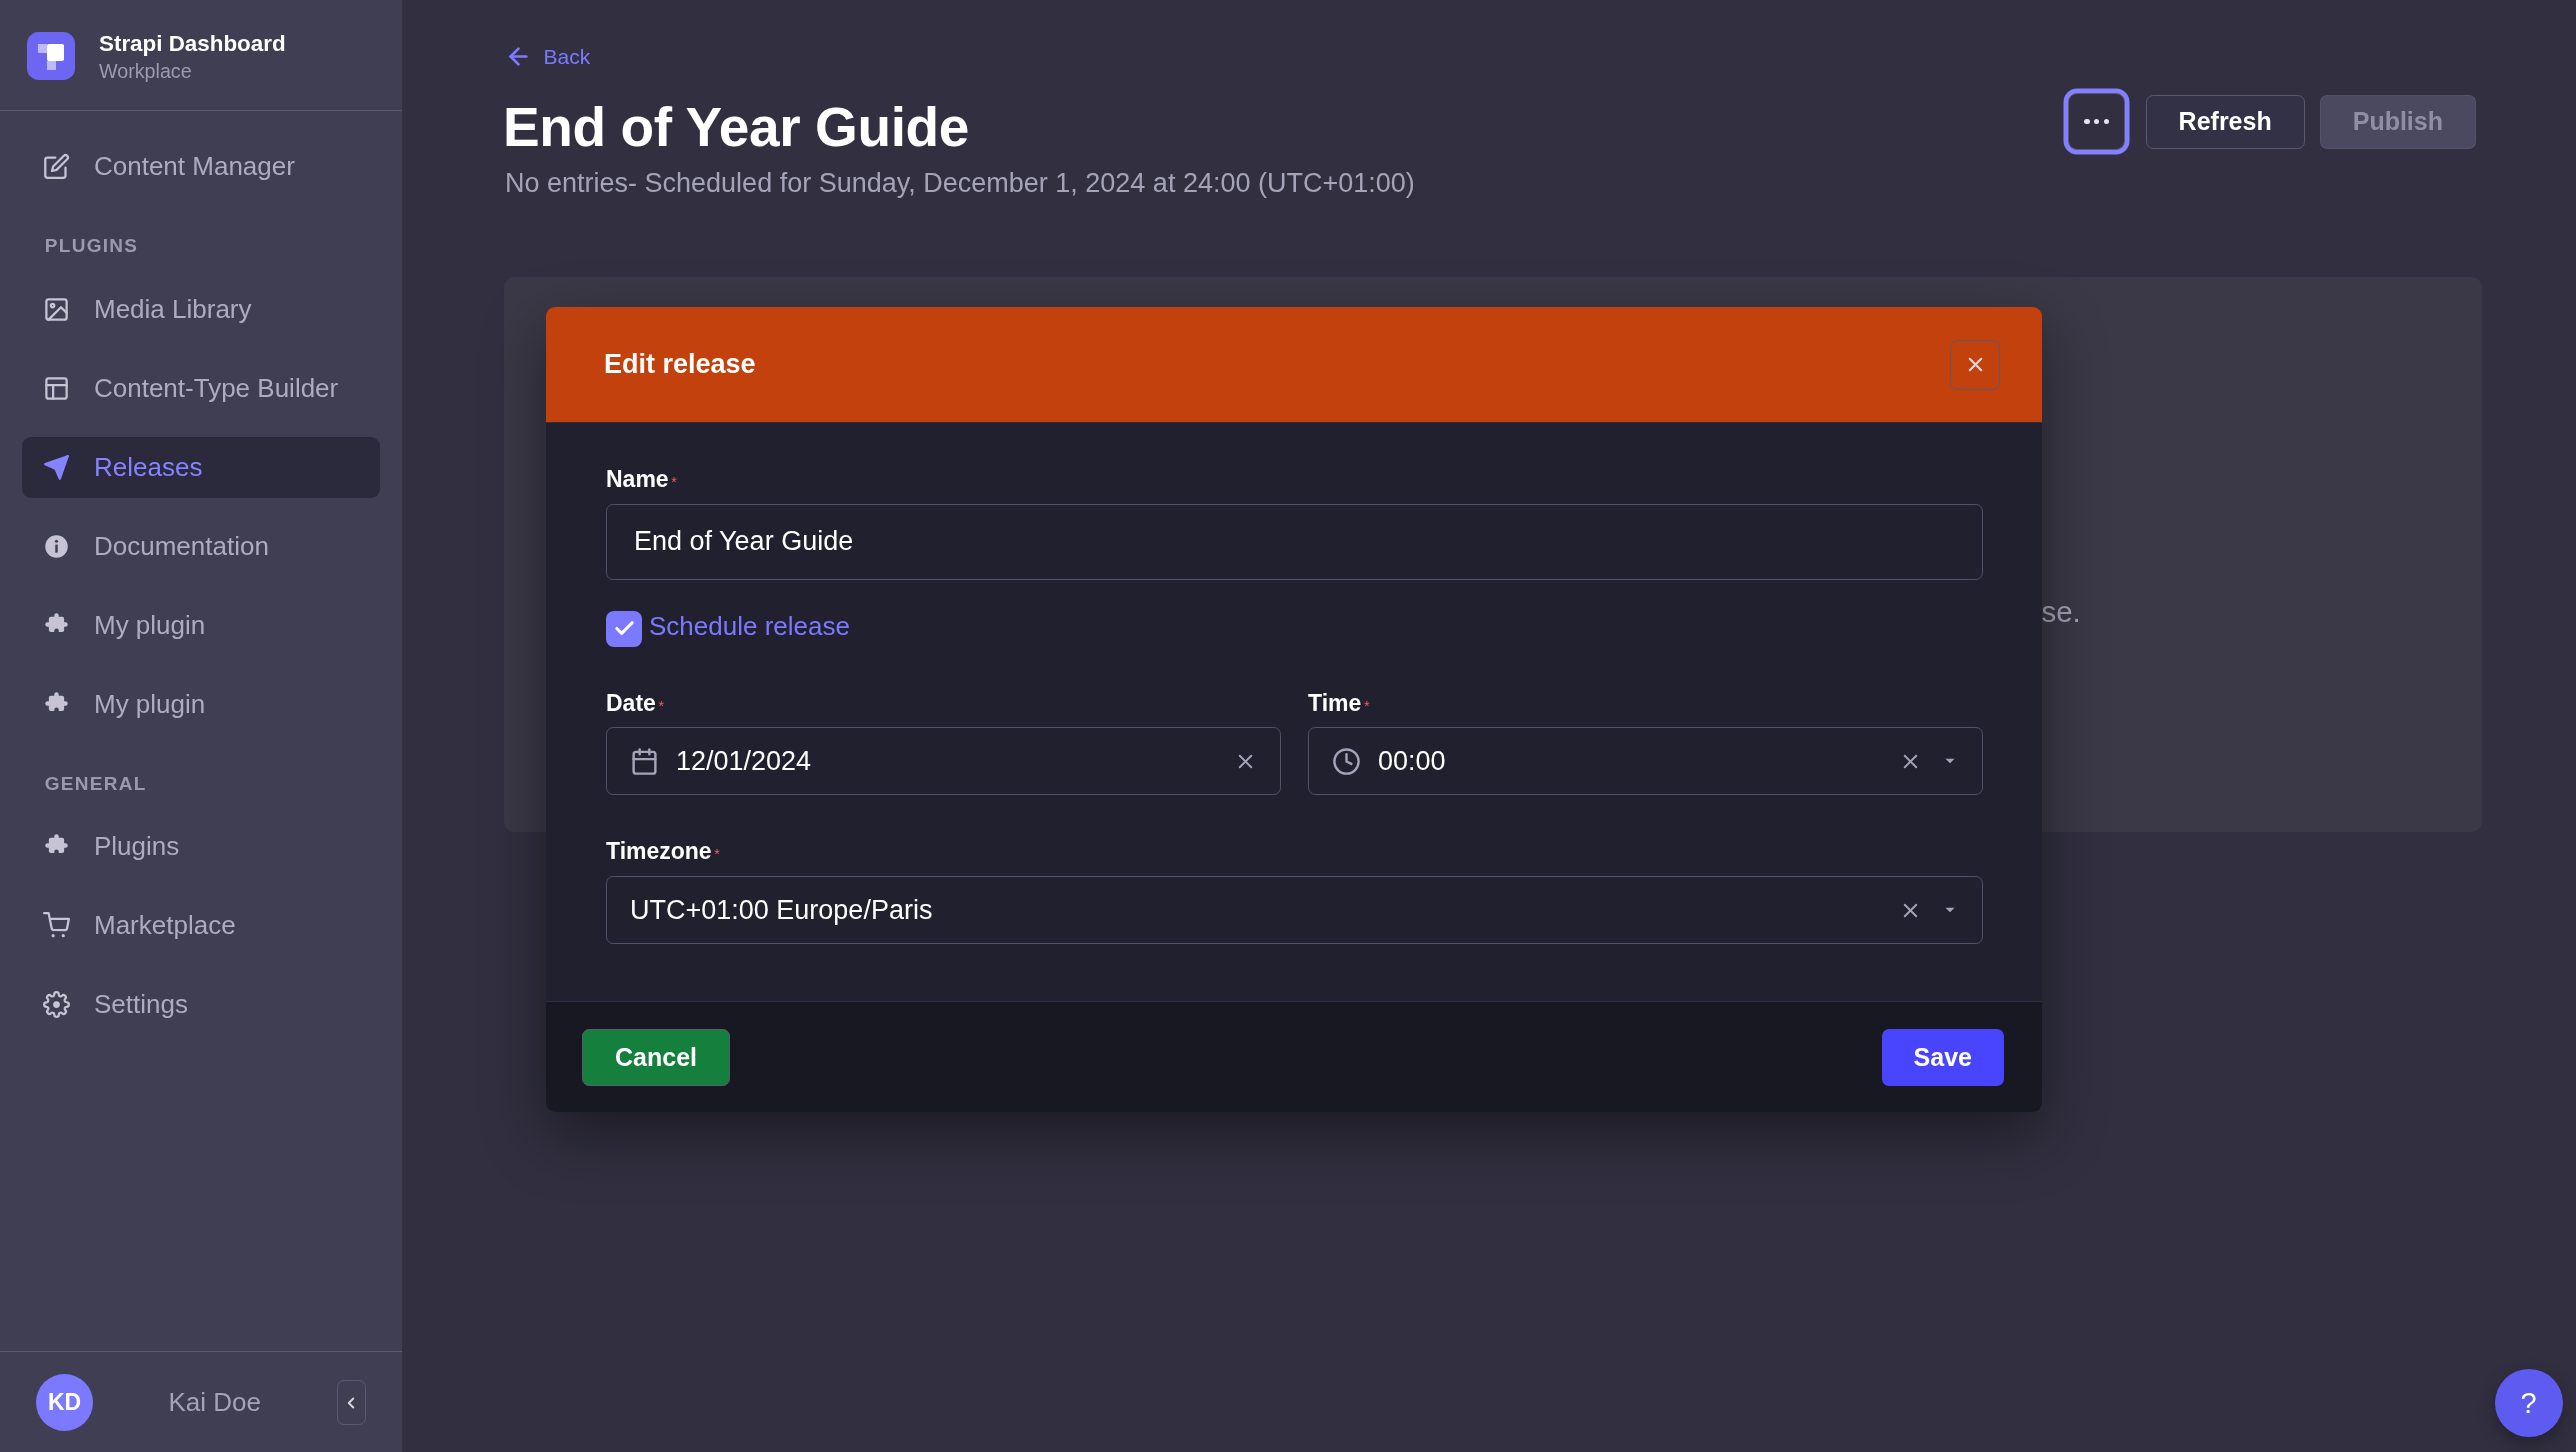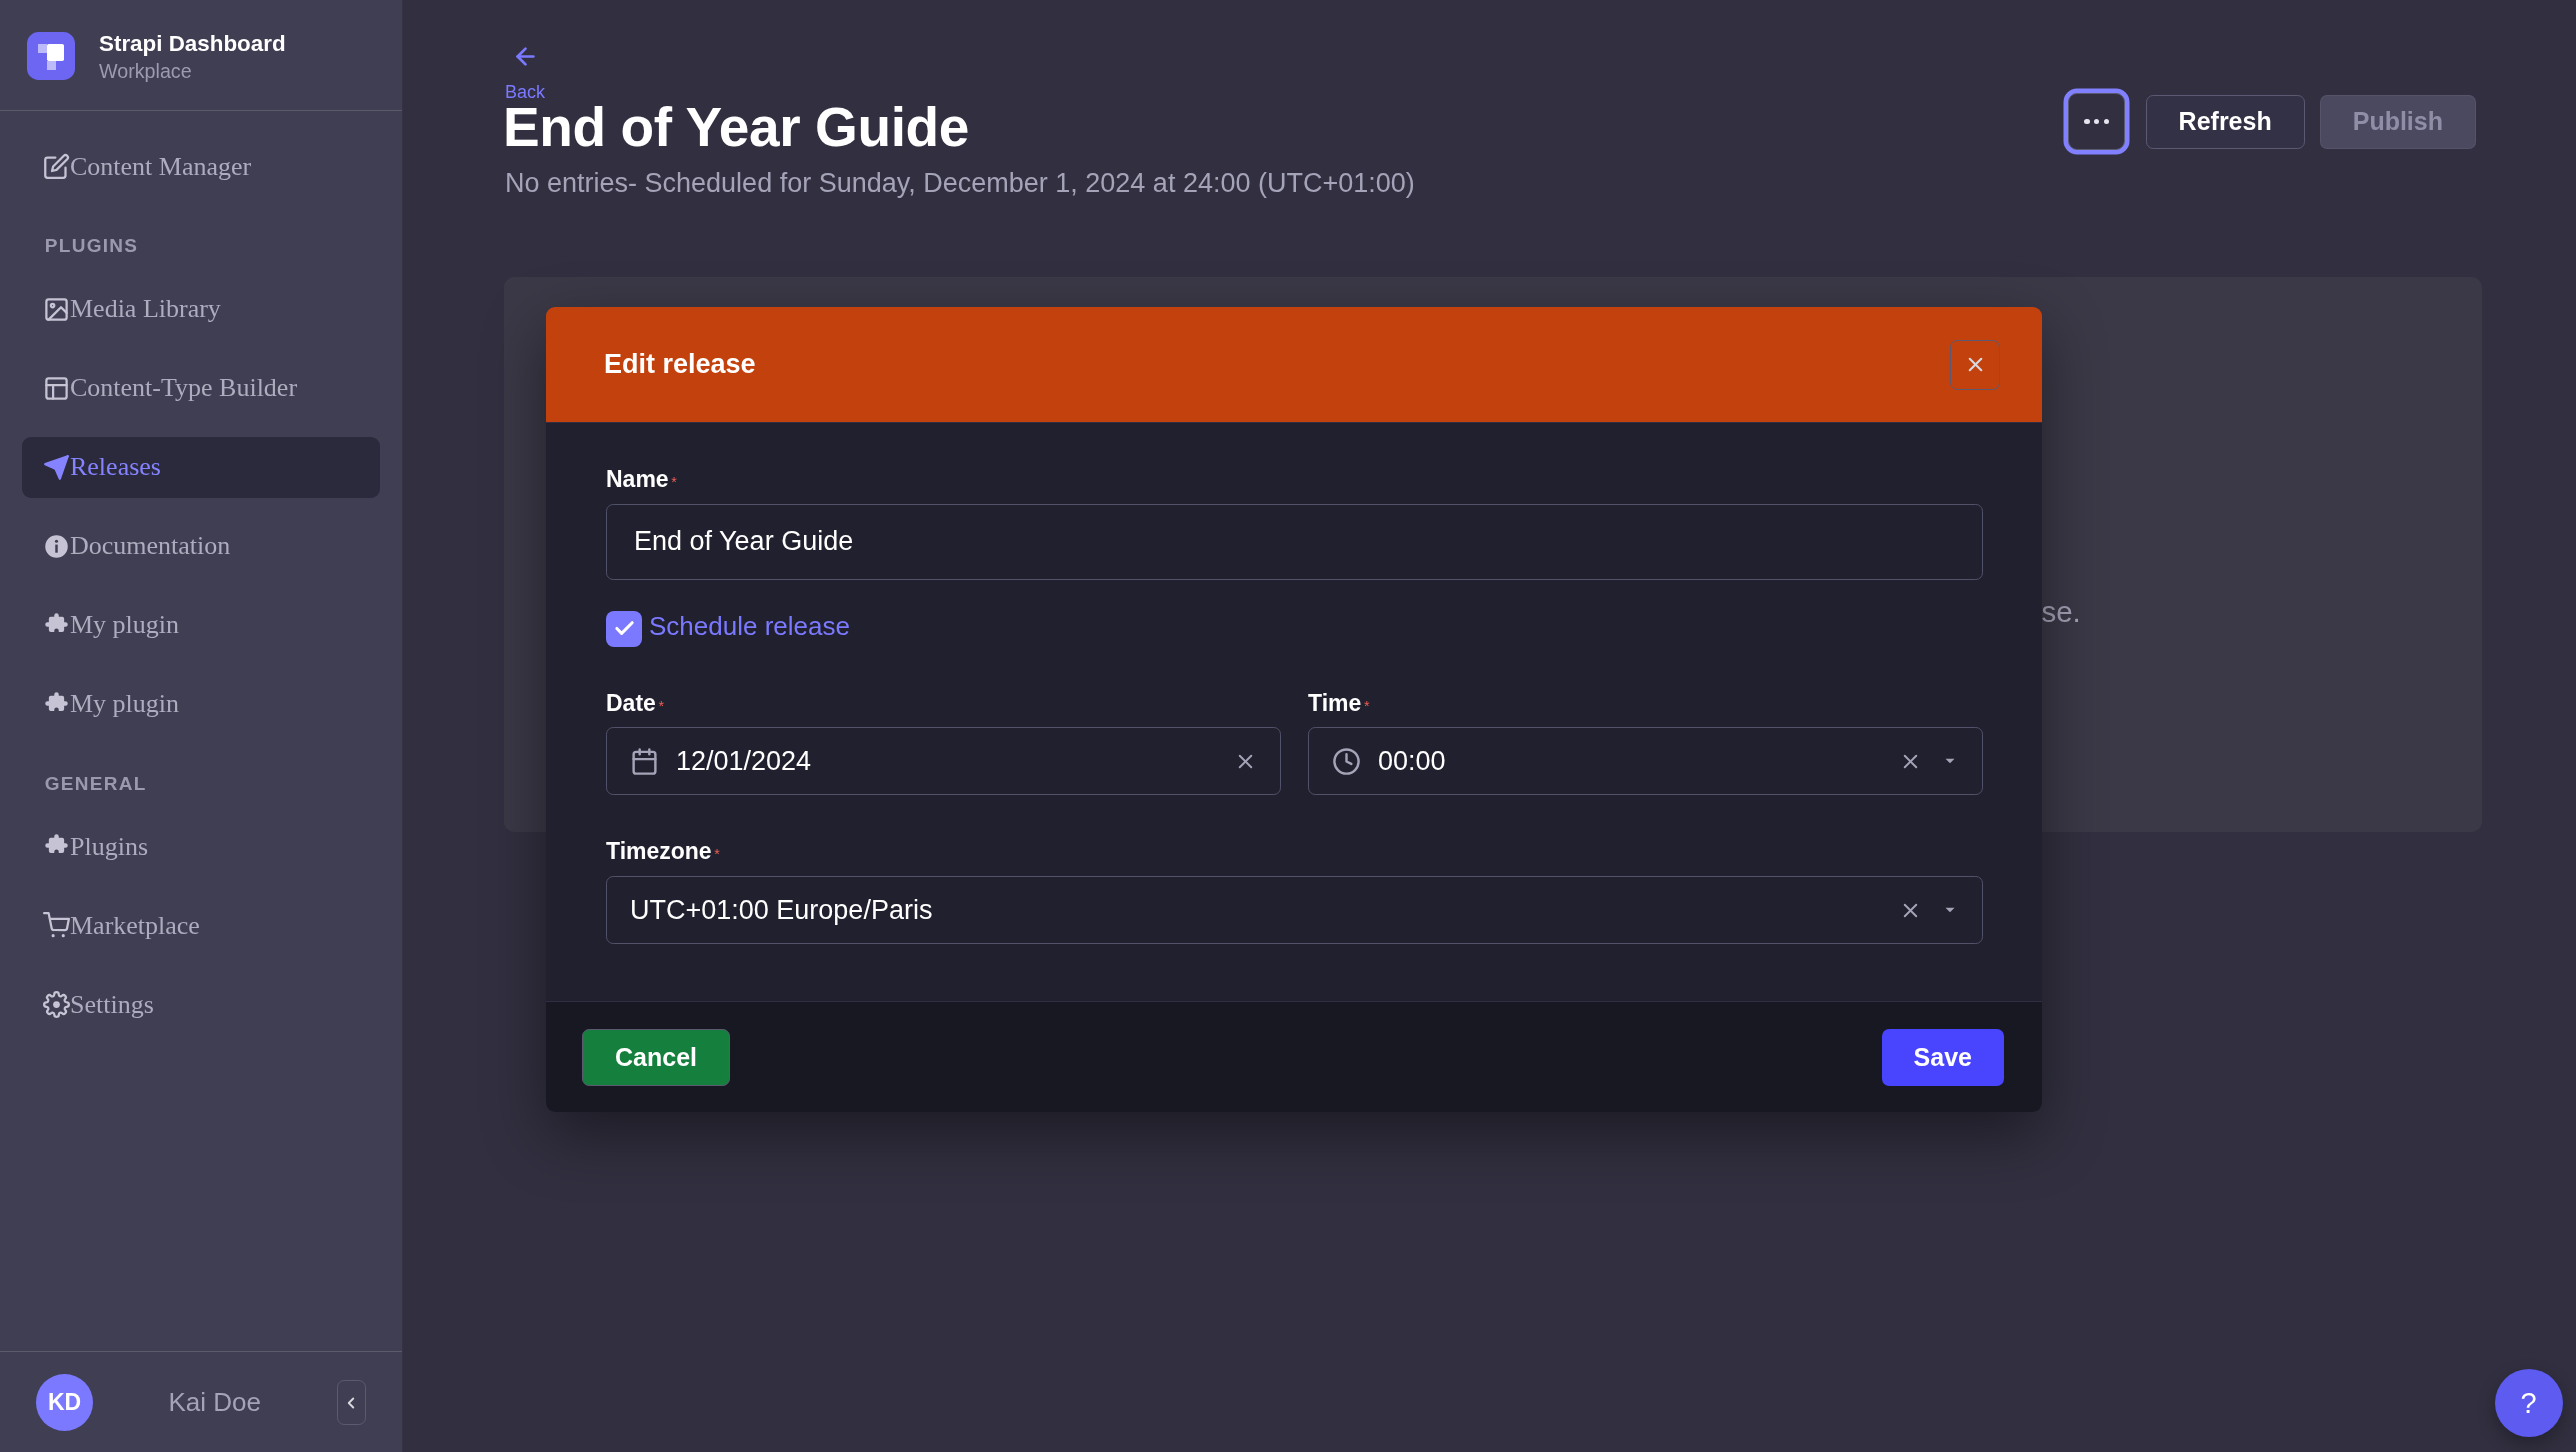--- a/index.html
+++ b/index.html
@@ -26,22 +26,22 @@
   .ws-logo .bm  { position:absolute; left:19.7px; top:29px; width:9px; height:9px; background:rgba(255,255,255,.55); }
   .ws-name { font-size:22.4px; font-weight:700; color:#fff; line-height:1.25; }
   .ws-sub  { font-size:19.7px; color:#9d9bb0; margin-top:2.7px; }
   .sb-divider { height:0.9px; background:rgba(255,255,255,.14); margin:0; }
   .nav { flex:1; padding:25px 22.4px 0 22.4px; }
   .sec-head {
     font-size:19px; font-weight:700; letter-spacing:1.3px; color:#9b99ae;
     padding:0 22.4px; margin:38px 0 21.5px 0;
   }
   .nav-item {
-    display:flex; align-items:center; height:61px; padding:0 20.6px;
-    border-radius:9px; color:#c6c4d4; cursor:pointer; margin-bottom:18px;font-family:Liberation Serif, serif;
+    display:flex; align-items:center; gap:24px; height:61px; padding:0 20.6px;
+    border-radius:9px; color:#c6c4d4; cursor:pointer; margin-bottom:18px;
   }
   .nav-item .lbl { font-size:26px; color:#aeacbf; }
   .nav-item.active { background:#2b2a3c; color:#8583ff; }
   .nav-item.active .lbl { color:#8583ff; }
   .sb-user {
     border-top:0.9px solid rgba(255,255,255,.14);
     height:102px; display:flex; align-items:center; padding:0 36px; gap:18px;
   }
   .avatar {
     width:57px; height:57px; border-radius:50%; background:#7b79ff;
@@ -50,21 +50,21 @@
   }
   .user-name { flex:1; text-align:center; font-size:26px; color:#a5a3b8; }
   .collapse-btn {
     width:29.5px; height:45px; border:0.9px solid #5b5a72; border-radius:7.2px;
     background:transparent; display:flex; align-items:center; justify-content:center;
     color:#d9d8e0; cursor:pointer;
   }
 
   
   .back-row { position:absolute; left:505px; top:43px; display:flex; align-items:center; gap:11.6px;
-              color:#7b79ff; font-size:18px; cursor:pointer;flex-direction:column; }
+              color:#7b79ff; font-size:21px; cursor:pointer; }
   .page-title { position:absolute; left:503px; top:95px; font-size:55px; font-weight:700; letter-spacing:-0.4px; }
   .page-sub   { position:absolute; left:505px; top:168px; font-size:27px; color:#a5a3b8; }
   .actions { position:absolute; top:93px; right:100px; display:flex; align-items:center; gap:15px; }
   .more-btn {
     width:57px; height:57px; border-radius:9px; border:0.9px solid #5b5a72; background:#323040;
     box-shadow:0 0 0 4.5px #8180ff; display:flex; align-items:center; justify-content:center; gap:4.5px;
     cursor:pointer; margin-right:5.4px;
   }
   .more-btn i { width:5.4px; height:5.4px; border-radius:50%; background:#e6e5ef; }
   .btn { height:54px; border-radius:7.2px; font-size:25px; font-weight:700; padding:0 32px;

